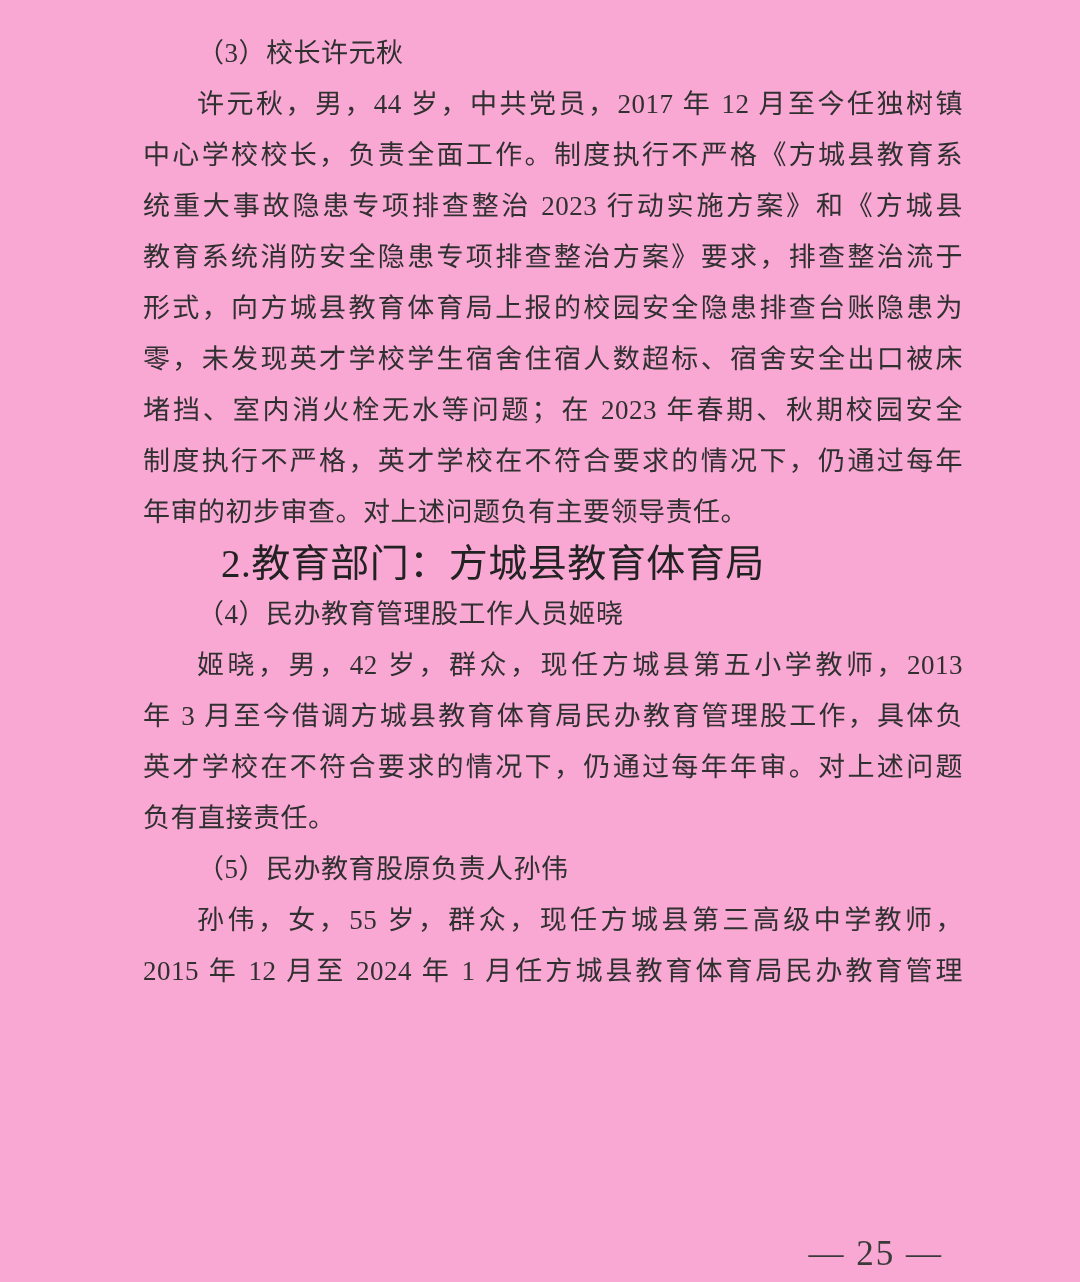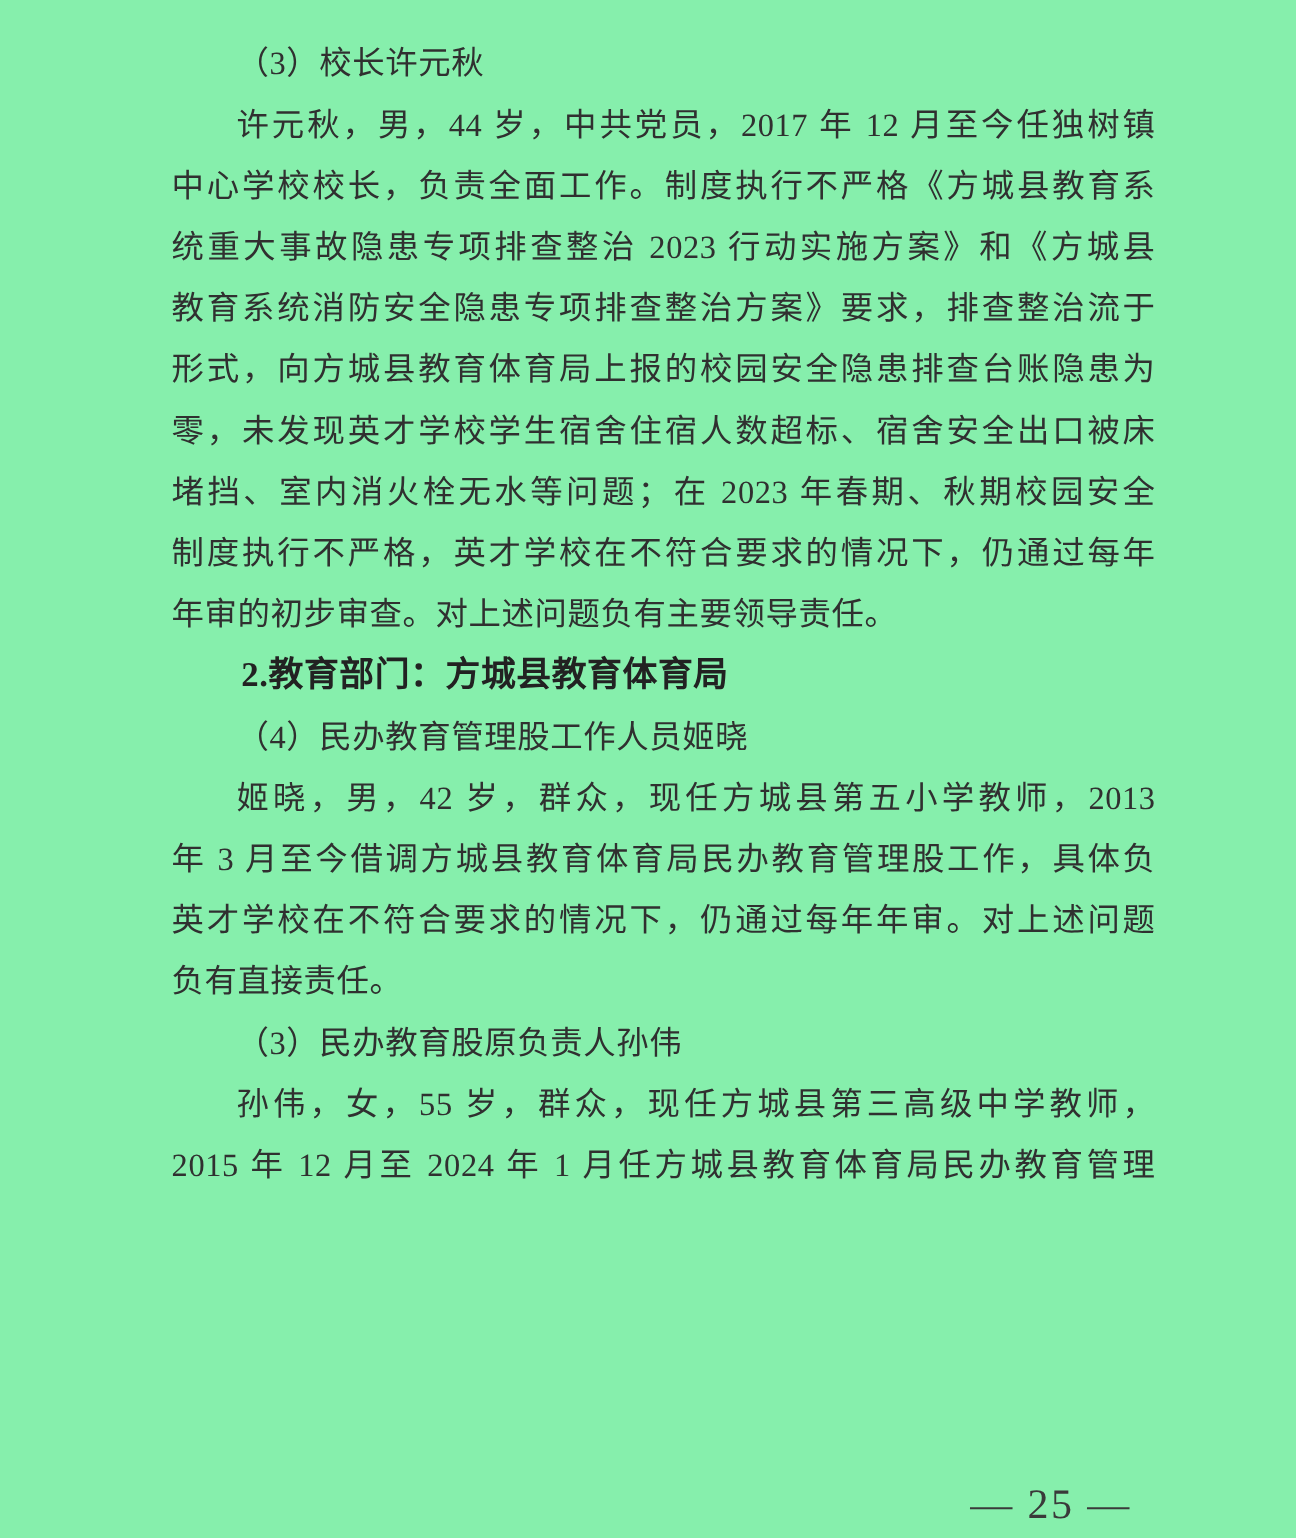--- a/index.html
+++ b/index.html
@@ -7,21 +7,21 @@
     padding: 0;
   }
   body {
     background: #e8e8e8;
     font-family: "Liberation Serif", "DejaVu Serif", serif;
   }
   .page {
     position: relative;
     width: 1080px;
     height: 1282px;
-    background: #86efac;
+    background: #f9a8d4;
     overflow: hidden;
   }
   .content {
     position: absolute;
     left: 143px;
     top: 28px;
     width: 820px;
   }
   .line {
     height: 51px;
@@ -34,22 +34,22 @@
   }
   .line.justify {
     text-align: justify;
     text-align-last: justify;
     text-justify: inter-character;
   }
   .line.indent {
     text-indent: 2em;
   }
   .line.bold {
-    font-weight: 700;
-    font-size: 29px;
+    font-weight: 400;
+    font-size: 39px;
     color: #222222;
   }
   .footer {
     position: absolute;
     top: 1234px;
     right: 137px;
     font-size: 35px;
     color: #3a3a3a;
     letter-spacing: 2px;
   }
@@ -68,18 +68,18 @@
       <div class="line justify">零，未发现英才学校学生宿舍住宿人数超标、宿舍安全出口被床</div>
       <div class="line justify">堵挡、室内消火栓无水等问题；在 2023 年春期、秋期校园安全</div>
       <div class="line justify">制度执行不严格，英才学校在不符合要求的情况下，仍通过每年</div>
       <div class="line">年审的初步审查。对上述问题负有主要领导责任。</div>
       <div class="line indent bold">2.教育部门：方城县教育体育局</div>
       <div class="line indent">（4）民办教育管理股工作人员姬晓</div>
       <div class="line indent justify">姬晓，男，42 岁，群众，现任方城县第五小学教师，2013</div>
       <div class="line justify">年 3 月至今借调方城县教育体育局民办教育管理股工作，具体负</div>
       <div class="line justify">英才学校在不符合要求的情况下，仍通过每年年审。对上述问题</div>
       <div class="line">负有直接责任。</div>
-      <div class="line indent">（3）民办教育股原负责人孙伟</div>
+      <div class="line indent">（5）民办教育股原负责人孙伟</div>
       <div class="line indent justify">孙伟，女，55 岁，群众，现任方城县第三高级中学教师，</div>
       <div class="line justify">2015 年 12 月至 2024 年 1 月任方城县教育体育局民办教育管理</div>
     </main>
   <div class="footer">— 25 —</div>
 </div>
 
 </body></html>

